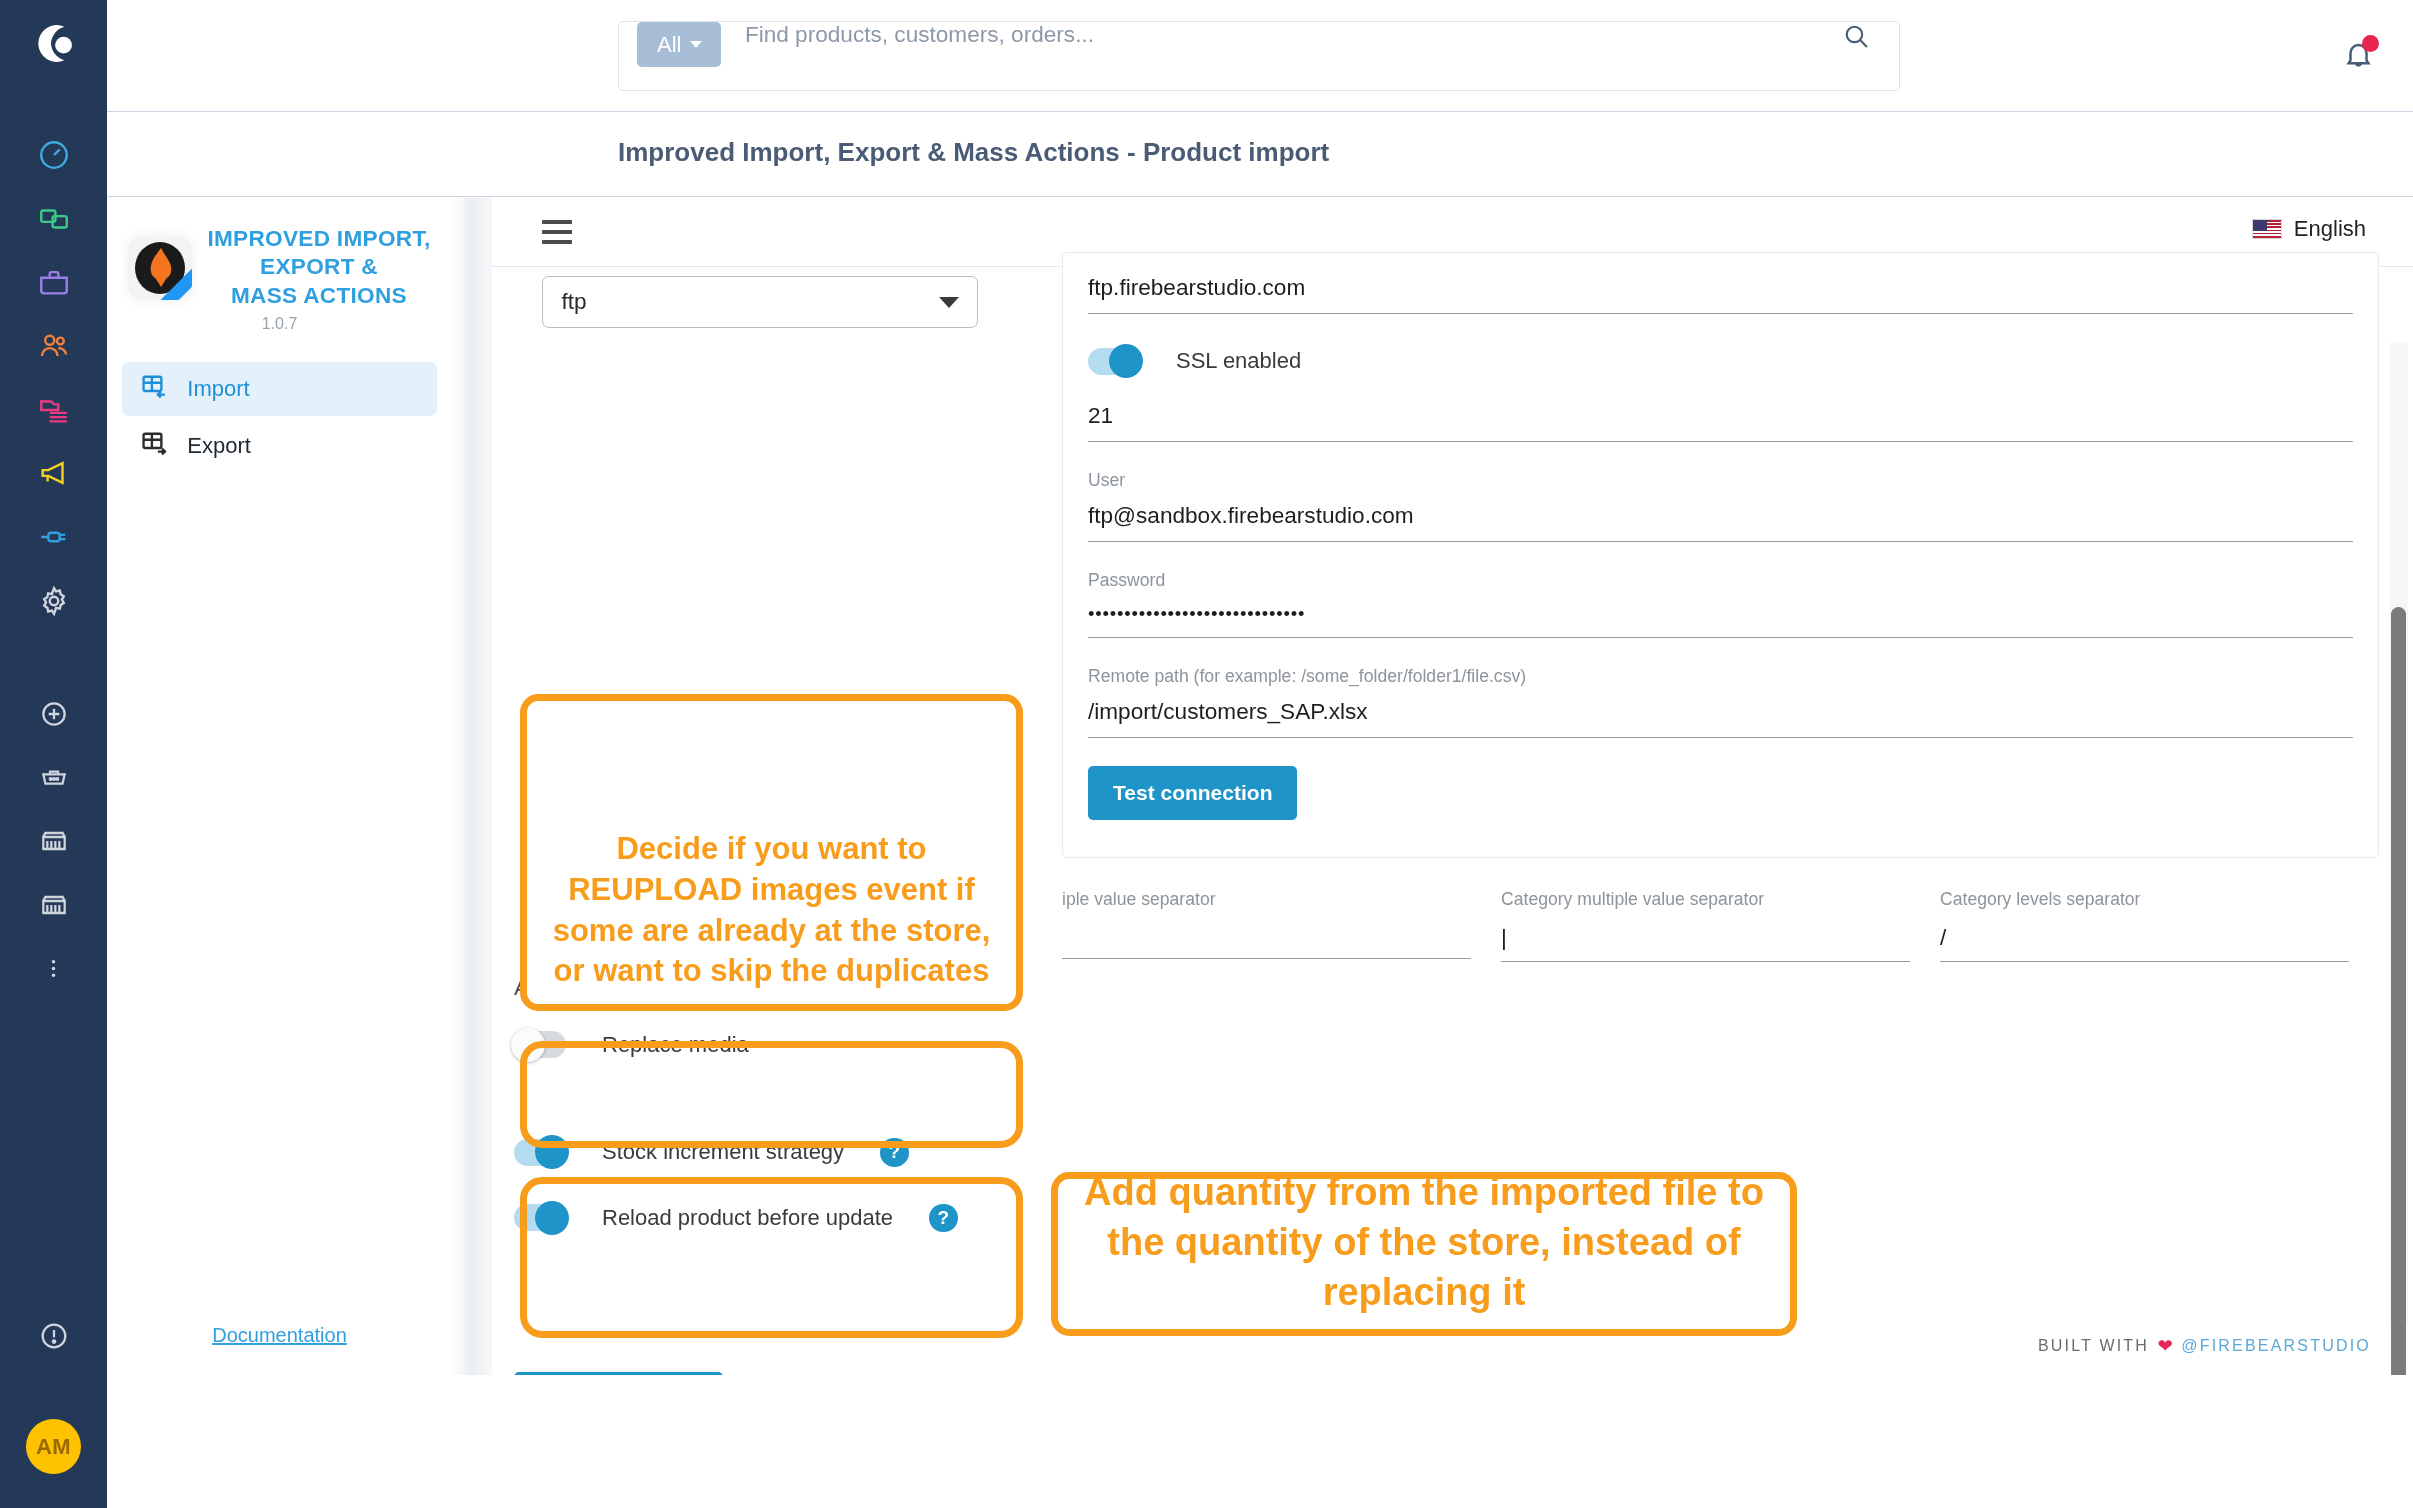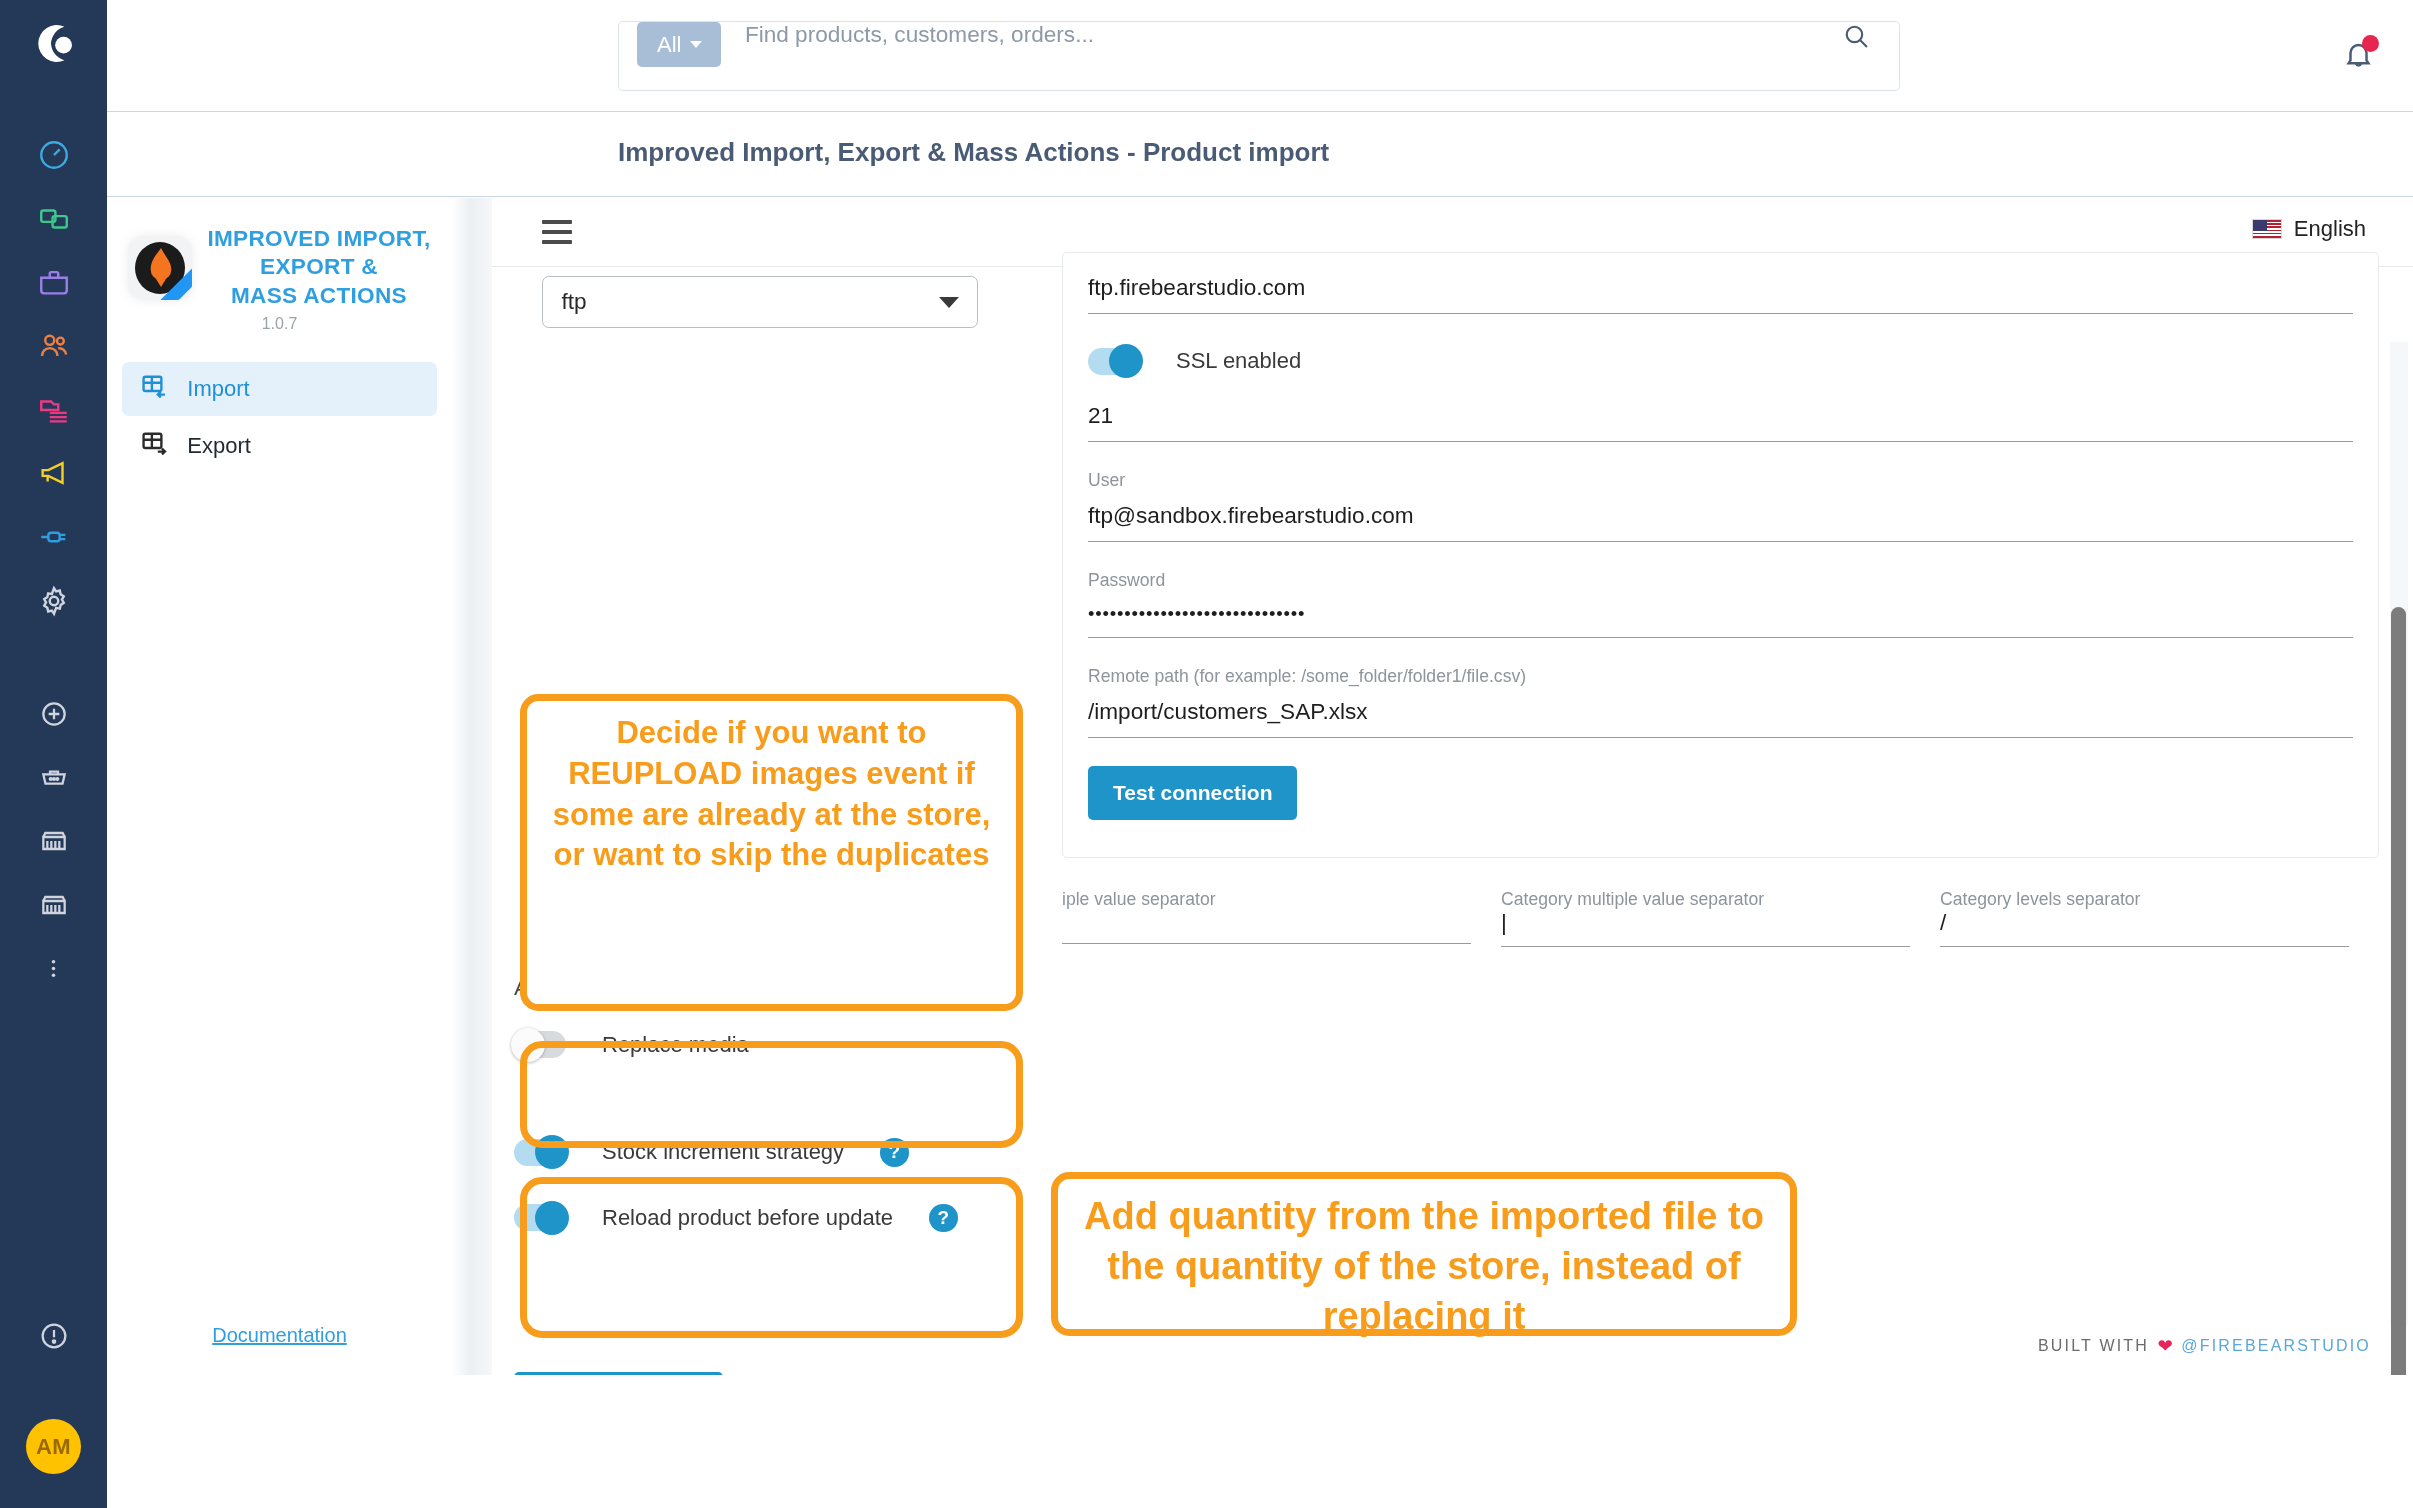--- a/index.html
+++ b/index.html
@@ -185,21 +185,21 @@
 
   .btn-primary {
     display:inline-block; background:#1f94c9; color:#fff; border:0; border-radius:5px;
     padding: 15px 25px; font-size: 21px; cursor:pointer;
     font-family:"Liberation Sans", sans-serif; font-weight: 600;
   }
 
   
   #seprow { position:absolute; left: 0; right: 0; top: 622px; display:flex; gap: 0; }
   #seprow .sepcol { flex:1; padding-right: 30px; }
-  #seprow .sepcol .lbl { font-size: 17.6px; color:#8d949c; }
+  #seprow .sepcol .lbl { font-size: 17.6px; color:#8d949c; margin-bottom: 15px; }
   #seprow .sepcol .val {
     font-size: 22.6px; color:#1e1e1e; padding-bottom: 10px; border-bottom:0.8px solid #9a9a9a; min-height:34px;
   }
 
   
   #advblock { position:absolute; left: 22px; top: 708px; width: 469px; }
   .adv-title { font-size: 22.6px; color:#4a4a4a; display:flex; align-items:center; gap:11.7px; }
   .circ-chev {
     width: 25px; height: 25px; border-radius:50%; border:1.7px solid #8f8f8f;
     display:flex; align-items:center; justify-content:center; cursor:pointer;
@@ -230,21 +230,21 @@
   }
   #vthumb {
     position:absolute; left:1.7px; width:15px; top: 265px; height: 989px;
     background:#7c7c7c; border-radius: 7.5px;
   }
 
   
   .callout {
     position: absolute; border: 7.5px solid #f89c1c; border-radius: 18.4px;
     background: #fff; color: #f89c1c; font-weight: 700; text-align: center;
-    display: flex; align-items: flex-start; justify-content: center; z-index: 40;
+    display: flex; align-items: flex-end; justify-content: center; z-index: 40;
     padding: 11.7px 20px; line-height: 1.32;
   }
   #callout1 { left: 520px; top: 694px; width: 503px; height: 317px; font-size: 31px; }
   #callout2 { left: 520px; top: 1041px; width: 503px; height: 107px; background: transparent; border-radius: 22px; }
   #callout3 { left: 520px; top: 1177px; width: 503px; height: 161px; background: transparent; border-radius: 22px; }
   #callout4 { left: 1051px; top: 1172px; width: 746px; height: 164px; font-size: 38px; }
 </style>
 </head>
 <body>
 

